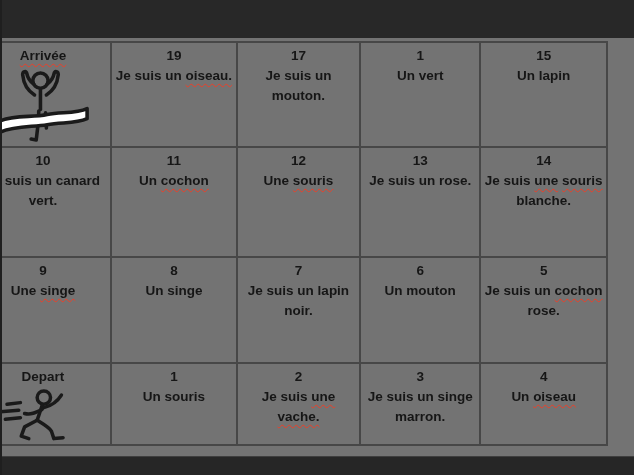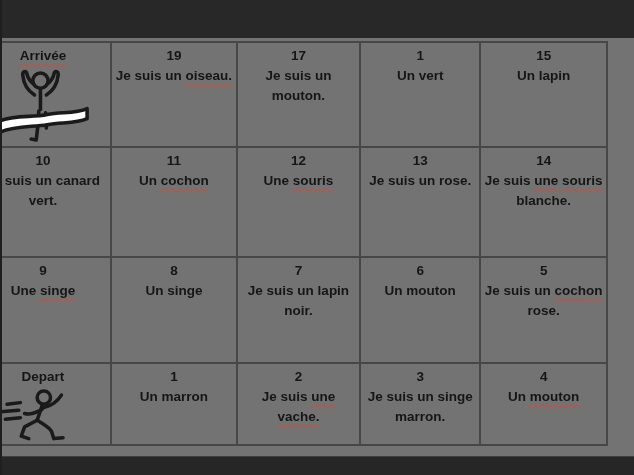--- a/index.html
+++ b/index.html
@@ -139,31 +139,31 @@
                 <circle cx="56" cy="10" r="8"></circle>
                 <path d="M54,19 C52,26 50,31 48,37"></path>
                 <path d="M56,22 C64,20 72,15 77,7"></path>
                 <path d="M54,24 C46,28 40,31 33,29"></path>
                 <path d="M48,37 L33,45 L29,56 M29,56 L38,59"></path>
                 <path d="M48,37 C56,42 62,45 65,50 L68,59 M68,59 L79,58"></path>
               </svg></div>
           </td>
           <td>
             <div class="head">1</div>
-            <div class="text"><span>Un marron</span></div>
+            <div class="text"><span>Un souris</span></div>
           </td>
           <td>
             <div class="head">2</div>
             <div class="text"><span>Je suis </span><span class="sq">une</span><span> </span><span class="sq">vache.</span></div>
           </td>
           <td>
             <div class="head">3</div>
             <div class="text"><span>Je suis un singe marron.</span></div>
           </td>
           <td>
             <div class="head">4</div>
-            <div class="text"><span>Un </span><span class="sq">mouton</span></div>
+            <div class="text"><span>Un </span><span class="sq">oiseau</span></div>
           </td>
         </tr>
       </tbody>
   </table>
   <div class="bar bottom-bar"></div>
 </div>
 
 </body></html>

